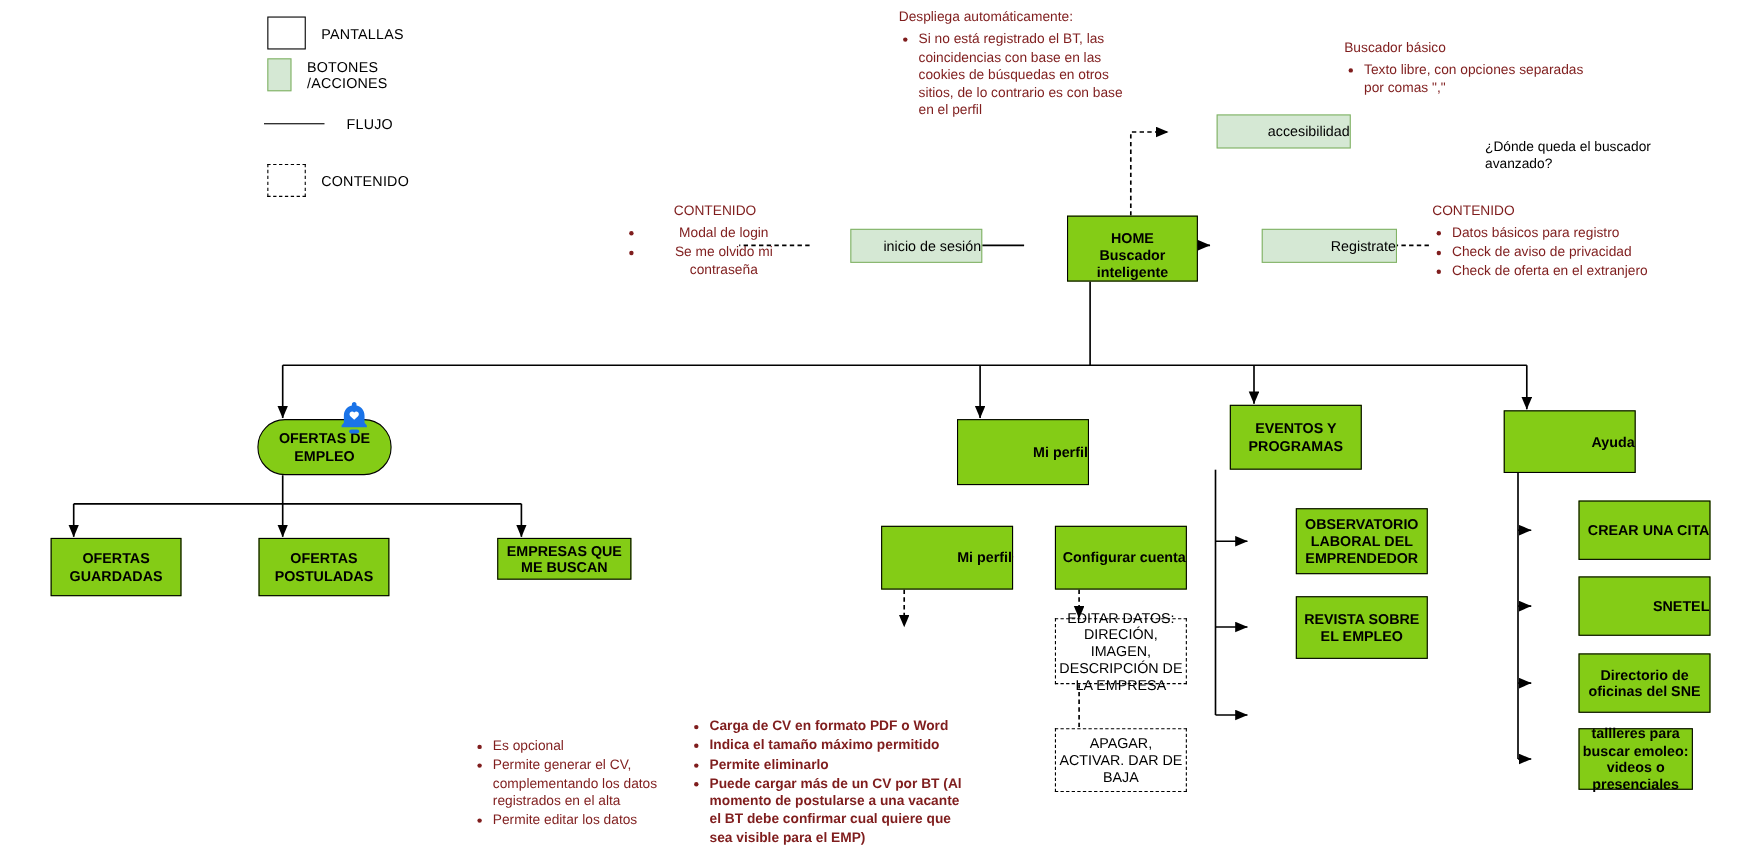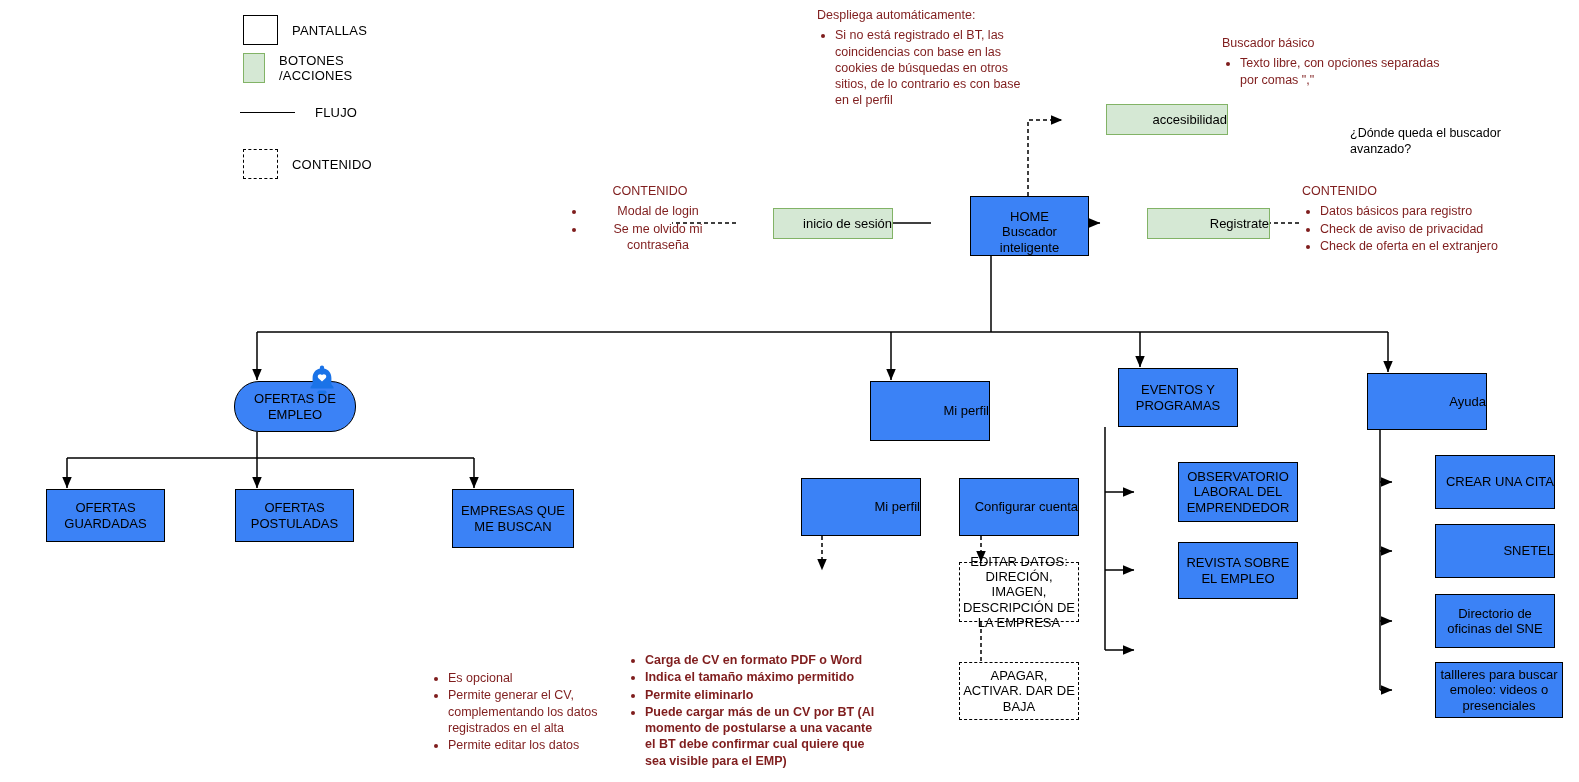--- a/index.html
+++ b/index.html
@@ -3,21 +3,21 @@
 <meta charset="utf-8">
 <style>
   html,body{margin:0;padding:0;background:#ffffff;}
   body{width:1579px;height:782px;position:relative;overflow:hidden;
        font-family:"Liberation Sans","DejaVu Sans",sans-serif;color:#000;}
   #canvas{position:absolute;inset:0;width:1579px;height:782px;}
   svg.wires{position:absolute;left:0;top:0;width:1579px;height:782px;pointer-events:none;}
 
   .node{position:absolute;box-sizing:border-box;display:flex;align-items:center;
         justify-content:flex-end;text-align:center;line-height:1.18;margin-left:38px;}
-  .screen{border:1.6px solid #000;background:#3b82f6;font-size:13px;}
+  .screen{border:1.6px solid #000;background:#84cc16;font-size:13px;font-weight:bold;}
   .action{border:1.6px solid #82b366;background:#d5e8d4;font-size:13px;}
   .content{border:1.6px dashed #000;background:#fff;font-size:13px;}
 
   .note{position:absolute;font-size:12.5px;line-height:1.3;color:#7f1d1d;}
   .note .hd{margin:0 0 4px 0;}
   .note ul{margin:0;padding-left:18px;list-style:disc;}
   .note li{margin:0 0 1px 0;}
   .note.ctr{text-align:center;}
   .plain{position:absolute;font-size:12.5px;line-height:1.3;}
 
@@ -189,21 +189,21 @@
       <rect x="10.4" y="26.4" width="9.2" height="3.6" rx="1.8" fill="#1a73e8"></rect>
     </svg>
   </div>
 
   <div class="node screen" style="left:8px;top:489px;width:119px;height:53px;">
     <span>OFERTAS GUARDADAS</span>
   </div>
   <div class="node screen" style="left:197px;top:489px;width:119px;height:53px;">
     <span>OFERTAS POSTULADAS</span>
   </div>
-  <div class="node screen" style="left:414px;top:489px;width:122px;height:59px;">
+  <div class="node screen" style="left:414px;top:489px;width:122px;height:38px;">
     <span>EMPRESAS QUE ME BUSCAN</span>
   </div>
 
   <div class="node screen" style="left:832px;top:381px;width:120px;height:60px;">
     <span>Mi perfil</span>
   </div>
   <div class="node screen" style="left:763px;top:478px;width:120px;height:58px;">
     <span>Mi perfil</span>
   </div>
   <div class="node screen" style="left:921px;top:478px;width:120px;height:58px;">
@@ -231,17 +231,17 @@
   </div>
   <div class="node screen" style="left:1397px;top:455px;width:120px;height:54px;">
     <span>CREAR UNA CITA</span>
   </div>
   <div class="node screen" style="left:1397px;top:524px;width:120px;height:54px;">
     <span>SNETEL</span>
   </div>
   <div class="node screen" style="left:1397px;top:594px;width:120px;height:54px;">
     <span>Directorio de oficinas del SNE</span>
   </div>
-  <div class="node screen" style="left:1397px;top:662px;width:128px;height:56px;">
+  <div class="node screen" style="left:1397px;top:662px;width:104px;height:56px;">
     <span>tallleres para buscar emoleo: videos o presenciales</span>
   </div>
 
 </div>
 
 </body></html>

